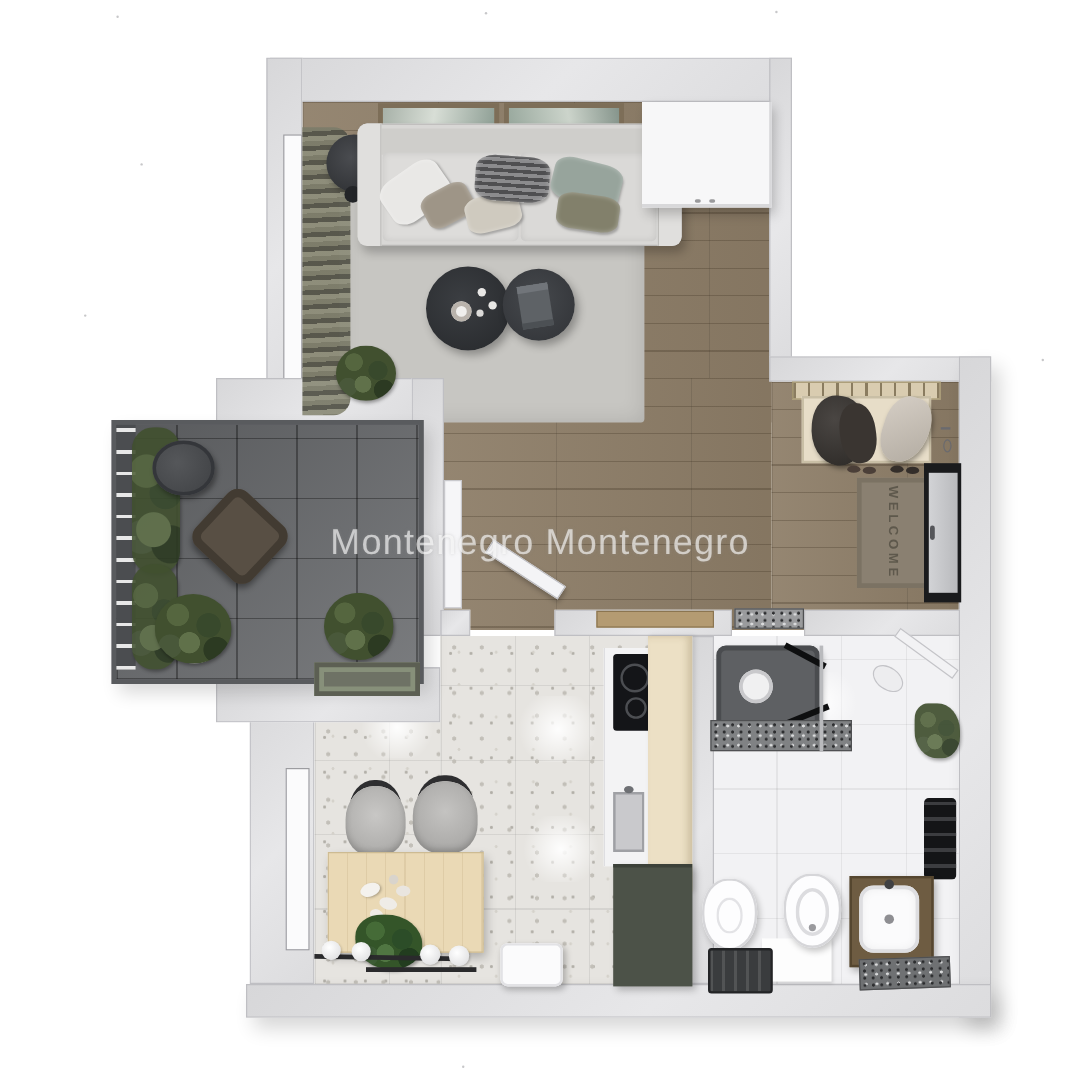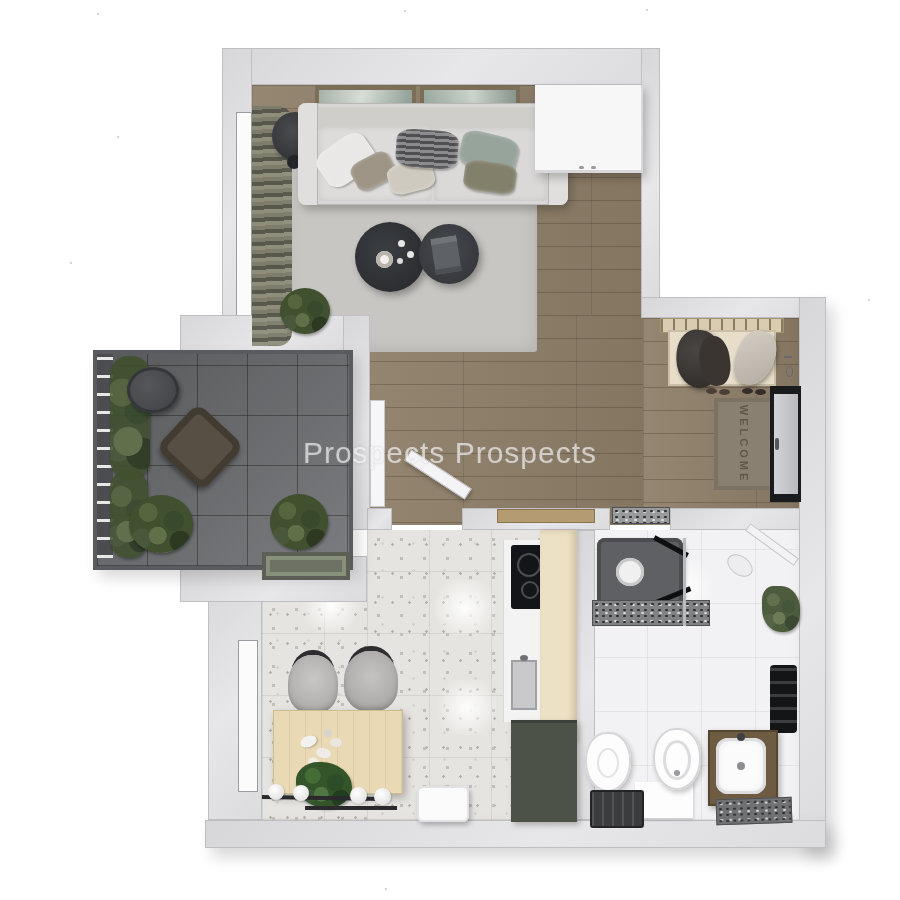--- a/index.html
+++ b/index.html
@@ -256,14 +256,14 @@
        background-image:repeating-linear-gradient(90deg,rgba(255,255,255,0.12) 0 2px,rgba(0,0,0,0) 2px 10px);"></div>
 
   <div class="abs" style="left:708px;top:730px;width:66px;height:72px;background:#6e5c42;border:2px solid #55462f;
        box-shadow:2px 3px 6px rgba(0,0,0,0.3);"></div>
   <div class="abs" style="left:716px;top:738px;width:50px;height:56px;background:#fbfbfc;border-radius:12px;
        box-shadow:inset 0 0 0 3px #dedee1, inset 0 0 10px rgba(0,0,0,0.10);"></div>
   <div class="abs" style="left:737px;top:733px;width:8px;height:8px;border-radius:50%;background:#3f4043;"></div>
   <div class="abs" style="left:737px;top:762px;width:8px;height:8px;border-radius:50%;background:#8e8e92;"></div>
   <div class="abs speckle" style="left:716px;top:798px;width:74px;height:24px;transform:rotate(-2deg);background-color:#6f7173;"></div>
 
-  <div class="abs" id="watermark" style="left:450px;top:436px;transform:translateX(-50%);">Prospects Prospects</div>
+  <div class="abs" id="watermark" style="left:450px;top:436px;transform:translateX(-50%);">Montenegro Montenegro</div>
 </div>
 
 </body></html>

